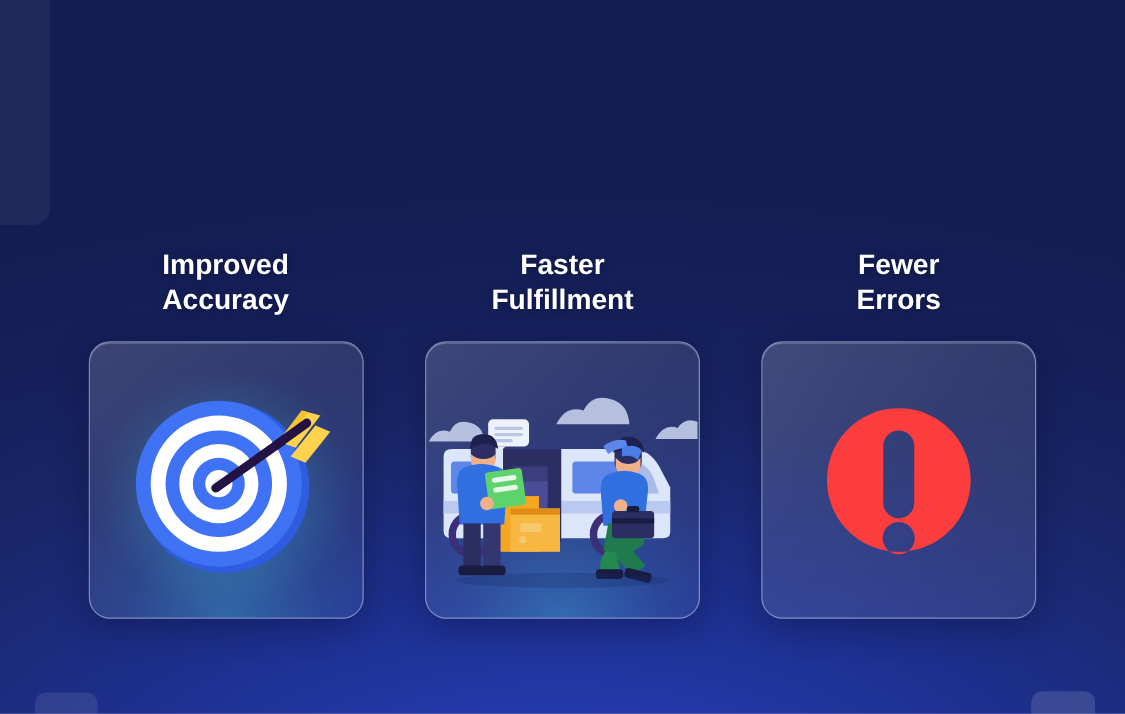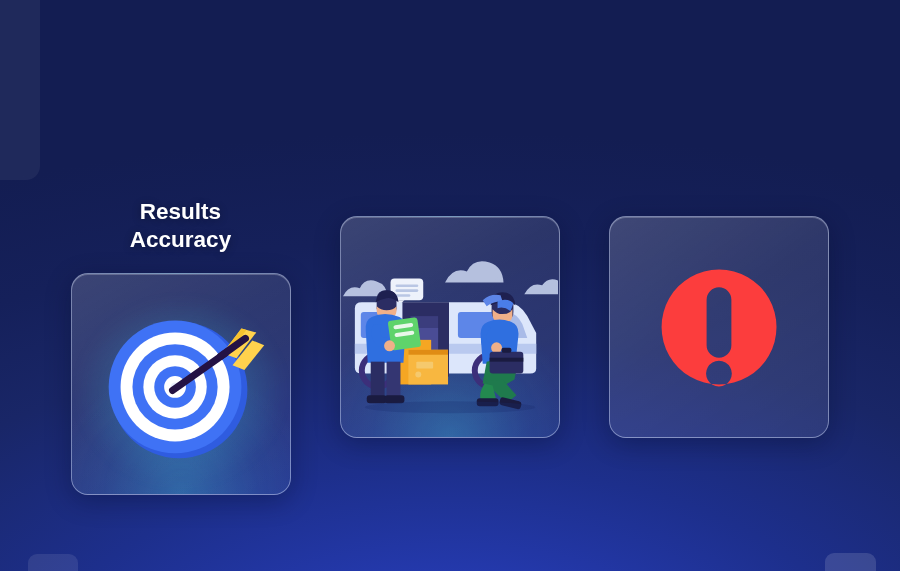--- a/index.html
+++ b/index.html
@@ -102,21 +102,21 @@
 <div id="slide">
 
   <div class="deco-panel deco-topleft"></div>
   <div class="deco-panel deco-botleft"></div>
   <div class="deco-panel deco-botright"></div>
 
 
   <div id="columns">
 
     <div class="column">
-      <div class="col-heading">Results
+      <div class="col-heading">Improved
 Accuracy</div>
 
       <div class="card">
         <div class="target-glow"></div>
         <svg class="card-art" viewBox="0 0 220 222">
 
           <ellipse cx="108" cy="117" rx="69" ry="69" fill="#2f5ce0"></ellipse>
           <ellipse cx="104" cy="114" rx="67" ry="67" fill="#3f72f5"></ellipse>
 
           <circle cx="104" cy="114" r="55" fill="#ffffff"></circle>
@@ -131,20 +131,22 @@
           <path d="M152 80 L171 55 L186 59 L166 85 Z" fill="#ffd24d"></path>
           <path d="M162 92 L182 67 L194 72 L174 97 Z" fill="#ffd24d"></path>
           <path d="M152 80 L171 55 L176 56.4 L157 81.5 Z" fill="#f6c22f"></path>
 
           <path d="M150 83 L175 65" stroke="#241244" stroke-width="7.2" stroke-linecap="round"></path>
         </svg>
       </div>
     </div>
 
     <div class="column">
+      <div class="col-heading">Faster
+Fulfillment</div>
 
       <div class="card">
         <svg class="card-art" viewBox="0 0 220 222">
 
           <g fill="#cdd8f2" opacity="0.85">
             <path d="M2 80 q6 -12 17 -8 q5 -11 17 -7 q10 3 11 15 z"></path>
             <path d="M105 66 q8 -16 22 -11 q7 -14 23 -9 q13 4 14 20 z"></path>
             <path d="M185 78 q7 -13 18 -9 q6 -9 16 -5 l0 14 z"></path>
           </g>
 
@@ -214,20 +216,22 @@
             <rect x="162" y="132" width="10" height="5" rx="2" fill="#1a1b40"></rect>
             <path d="M158 85 q10 -4 16 2 l-3 8 q-6 -5 -13 -3 z" fill="#4a7de8"></path>
           </g>
 
           <ellipse cx="110" cy="192" rx="86" ry="6" fill="#1a2a6a" opacity="0.28"></ellipse>
         </svg>
       </div>
     </div>
 
     <div class="column">
+      <div class="col-heading">Fewer
+Errors</div>
 
       <div class="card no-glow">
         <svg class="card-art" viewBox="0 0 220 222">
           <path fill="#fc3d3d" fill-rule="evenodd" d="M110 53 a58 58 0 1 0 0.1 0 Z
                    M110 71 a12.5 12.5 0 0 1 12.5 12.5 v46 a12.5 12.5 0 0 1 -25 0 v-46 A12.5 12.5 0 0 1 110 71 Z
                    M110 145 a13 13 0 1 1 -0.1 0 Z"></path>
         </svg>
       </div>
     </div>
 

